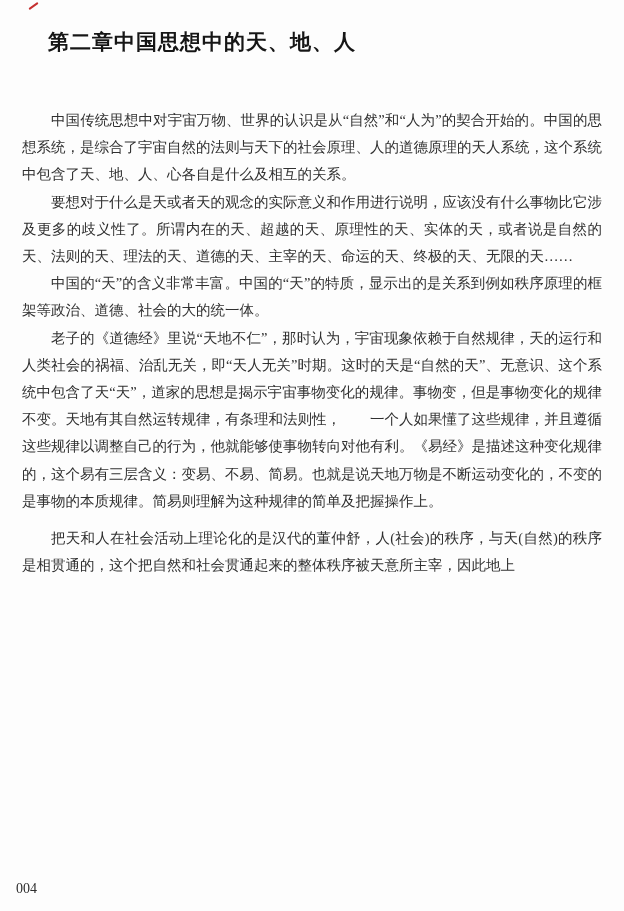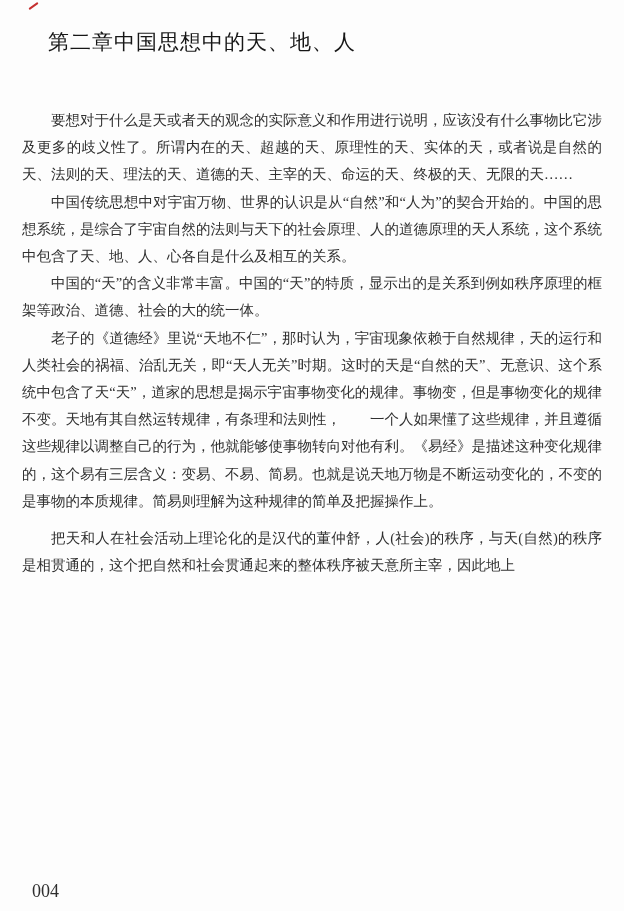--- a/index.html
+++ b/index.html
@@ -25,21 +25,21 @@
     background: #c53030;
     transform: rotate(-35deg);
     border-radius: 1px;
   }
   .title {
     position: absolute;
     left: 48px;
     top: 28px;
     margin: 0;
     font-family: "Liberation Sans", "DejaVu Sans", sans-serif;
-    font-weight: normal;
+    font-weight: bold;
     font-size: 21px;
     letter-spacing: 1px;
     color: #161616;
     white-space: nowrap;
   }
   .body {
     position: absolute;
     left: 22px;
     top: 107px;
     width: 580px;
@@ -50,37 +50,37 @@
   }
   .body p {
     margin: 0;
     text-indent: 2em;
   }
   .body p.sp {
     margin-top: 10px;
   }
   .page-number {
     position: absolute;
-    left: 32px;
+    left: 16px;
     top: 881px;
     font-family: "Liberation Serif", "DejaVu Serif", serif;
-    font-size: 18px;
+    font-size: 14px;
     color: #2e2e2e;
   }
 </style>
 </head>
 <body>
 
 <div class="page">
   <div class="red-mark"></div>
 
   <h1 class="title">第二章中国思想中的天、地、人</h1>
 
   <div class="body">
+    <p>中国传统思想中对宇宙万物、世界的认识是从“自然”和“人为”的契合开始的。中国的思想系统，是综合了宇宙自然的法则与天下的社会原理、人的道德原理的天人系统，这个系统中包含了天、地、人、心各自是什么及相互的关系。</p>
     <p>要想对于什么是天或者天的观念的实际意义和作用进行说明，应该没有什么事物比它涉及更多的歧义性了。所谓内在的天、超越的天、原理性的天、实体的天，或者说是自然的天、法则的天、理法的天、道德的天、主宰的天、命运的天、终极的天、无限的天……</p>
-    <p>中国传统思想中对宇宙万物、世界的认识是从“自然”和“人为”的契合开始的。中国的思想系统，是综合了宇宙自然的法则与天下的社会原理、人的道德原理的天人系统，这个系统中包含了天、地、人、心各自是什么及相互的关系。</p>
     <p>中国的“天”的含义非常丰富。中国的“天”的特质，显示出的是关系到例如秩序原理的框架等政治、道德、社会的大的统一体。</p>
     <p>老子的《道德经》里说“天地不仁”，那时认为，宇宙现象依赖于自然规律，天的运行和人类社会的祸福、治乱无关，即“天人无关”时期。这时的天是“自然的天”、无意识、这个系统中包含了天“天”，道家的思想是揭示宇宙事物变化的规律。事物变，但是事物变化的规律不变。天地有其自然运转规律，有条理和法则性，　　一个人如果懂了这些规律，并且遵循这些规律以调整自己的行为，他就能够使事物转向对他有利。《易经》是描述这种变化规律的，这个易有三层含义：变易、不易、简易。也就是说天地万物是不断运动变化的，不变的是事物的本质规律。简易则理解为这种规律的简单及把握操作上。</p>
     <p class="sp">把天和人在社会活动上理论化的是汉代的董仲舒，人(社会)的秩序，与天(自然)的秩序是相贯通的，这个把自然和社会贯通起来的整体秩序被天意所主宰，因此地上</p>
   </div>
 
   <div class="page-number">004</div>
 </div>
 
 </body></html>

